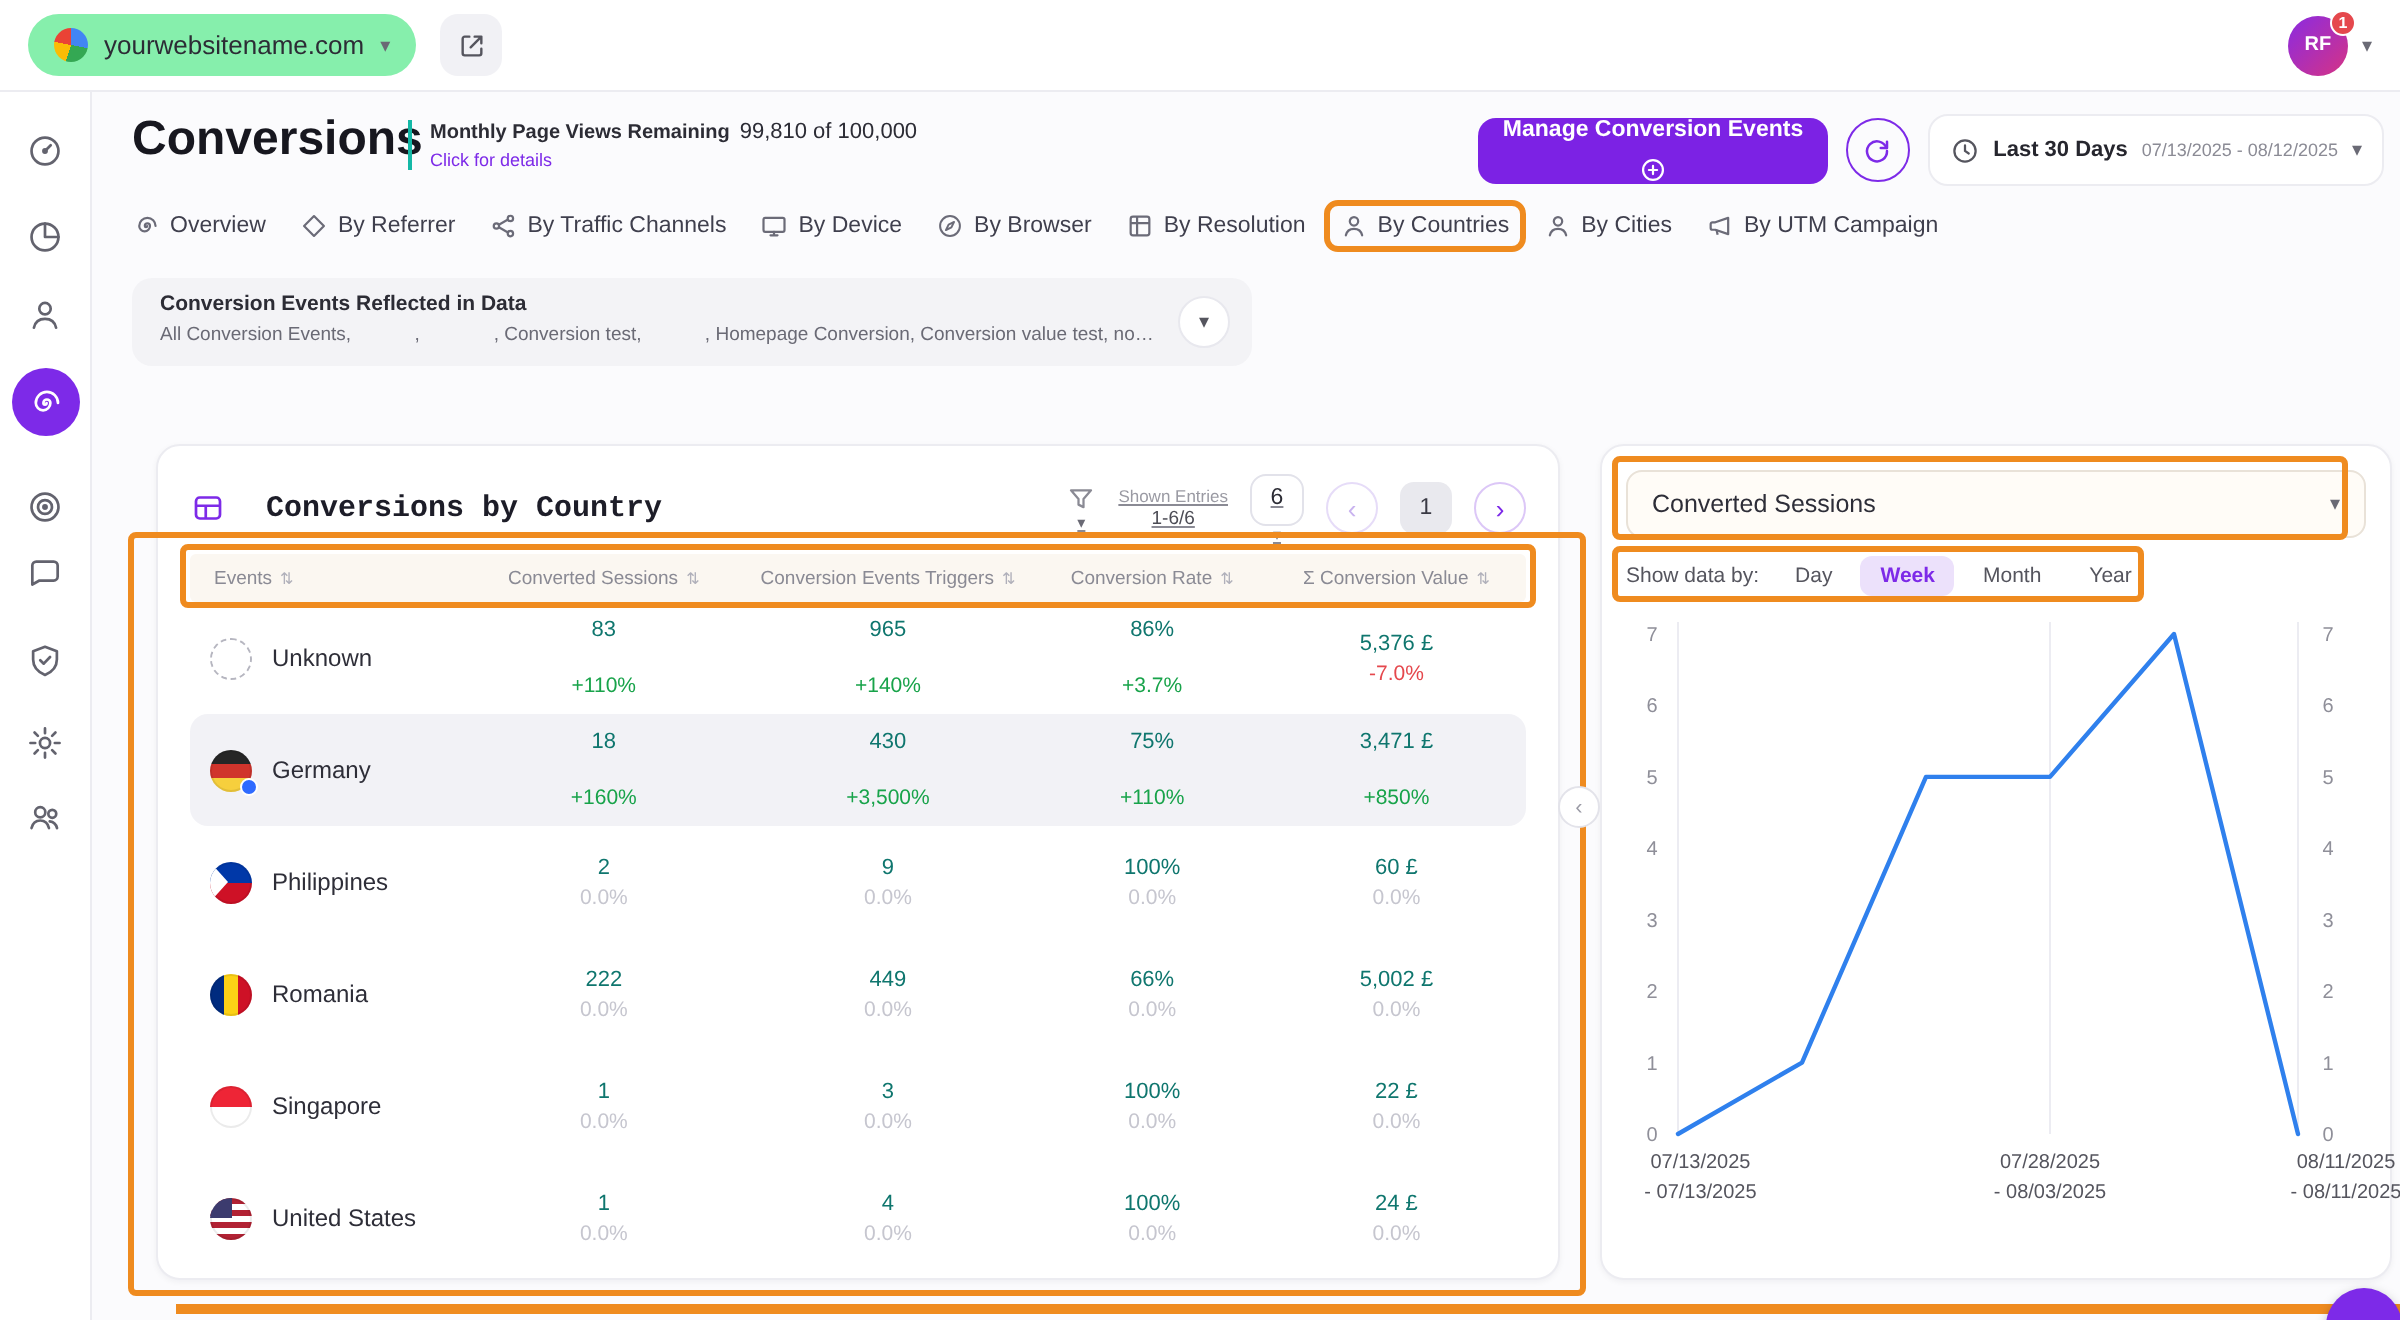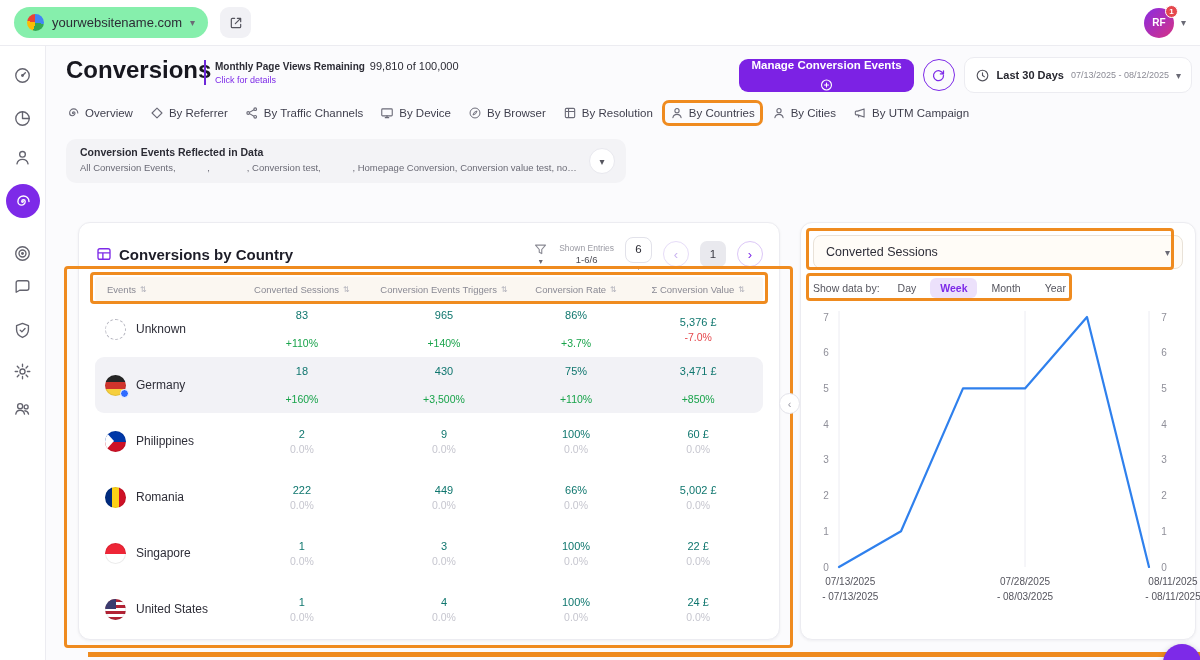--- a/index.html
+++ b/index.html
@@ -49,21 +49,21 @@
     background: #fff; border-right: 1px solid #ececf1;
     display: flex; flex-direction: column; align-items: center; z-index: 5;
   }
   .side-item { width: 30px; height: 30px; display: flex; align-items: center; justify-content: center; color: #63636e; }
   .side-item.active {
     width: 34px; height: 34px; border-radius: 50%; background: #7d2ae8; color: #fff;
   }
 
   
   .page-title { position: absolute; left: 66px; top: 56px; font-size: 24px; font-weight: 800; color: #17171f; }
-  .quota { position: absolute; left: 204px; top: 60px; border-left: 2px solid #6d28d9; padding-left: 9px; }
+  .quota { position: absolute; left: 204px; top: 60px; border-left: 2px solid #14b8a6; padding-left: 9px; }
   .quota-l1 { display: flex; align-items: baseline; gap: 5px; }
   .quota-label { font-size: 10px; font-weight: 700; color: #2c2c35; }
   .quota-value { font-size: 11px; color: #2c2c35; }
   .quota-link { font-size: 9px; color: #7d2ae8; margin-top: 3px; }
 
   .header-actions { position: absolute; right: 8px; top: 57px; display: flex; align-items: center; gap: 9px; z-index: 4; }
   .manage-btn {
     height: 33px; background: #7c22e4; color: #fff; border: none; border-radius: 9px;
     display: flex; align-items: center; gap: 7px; padding: 0 12px;
     font-size: 11.5px; font-weight: 700; font-family: inherit; cursor: pointer; flex-direction: column;
@@ -98,24 +98,24 @@
     color: #55555e; font-size: 10px; cursor: pointer;
   }
 
   
   .table-card {
     position: absolute; left: 78px; top: 222px; width: 702px; height: 418px;
     background: #fff; border: 1px solid #ececf1; border-radius: 12px;
     box-shadow: 0 1px 3px rgba(20,20,40,.05); padding: 14px 16px 0; z-index: 1;
   }
   .card-head { display: flex; justify-content: space-between; align-items: center; height: 34px; }
-  .card-title-wrap { display: flex; align-items: center; gap: 6px; }
+  .card-title-wrap { display: flex; align-items: center; gap: 20px; font-family: Liberation Mono, monospace; }
   .card-title { font-size: 15px; font-weight: 700; color: #1d1d28; }
   .head-controls { display: flex; align-items: center; gap: 11px; }
-  .stack { display: flex; flex-direction: column; align-items: center; line-height: 1; color: #8a8a94; }
+  .stack { display: flex; flex-direction: column; align-items: center; line-height: 1; color: #8a8a94; text-decoration: underline; }
   .stack .chev { font-size: 8px; margin-top: 1px; }
   .shown-label { font-size: 8.5px; color: #9a9aa3; }
   .shown-value { font-size: 9.5px; color: #4c4c55; margin-top: 3px; }
   .stepper { width: 27px; height: 26px; border: 1px solid #e2e2ea; border-radius: 8px;
     display: flex; align-items: center; justify-content: center; font-size: 11.5px; color: #2c2c35; }
   .pgbtn { width: 26px; height: 26px; border-radius: 50%; background: #fff; display: flex; align-items: center; justify-content: center; font-size: 13px; cursor: pointer; }
   .pgbtn.prev { border: 1px solid #e6dcf8; color: #c9b3ef; }
   .pgbtn.next { border: 1px solid #dcc7f7; color: #7d2ae8; }
   .pgnum { width: 26px; height: 26px; border-radius: 7px; background: #e9e9ee; color: #3a3a44;
     display: flex; align-items: center; justify-content: center; font-size: 11.5px; }

